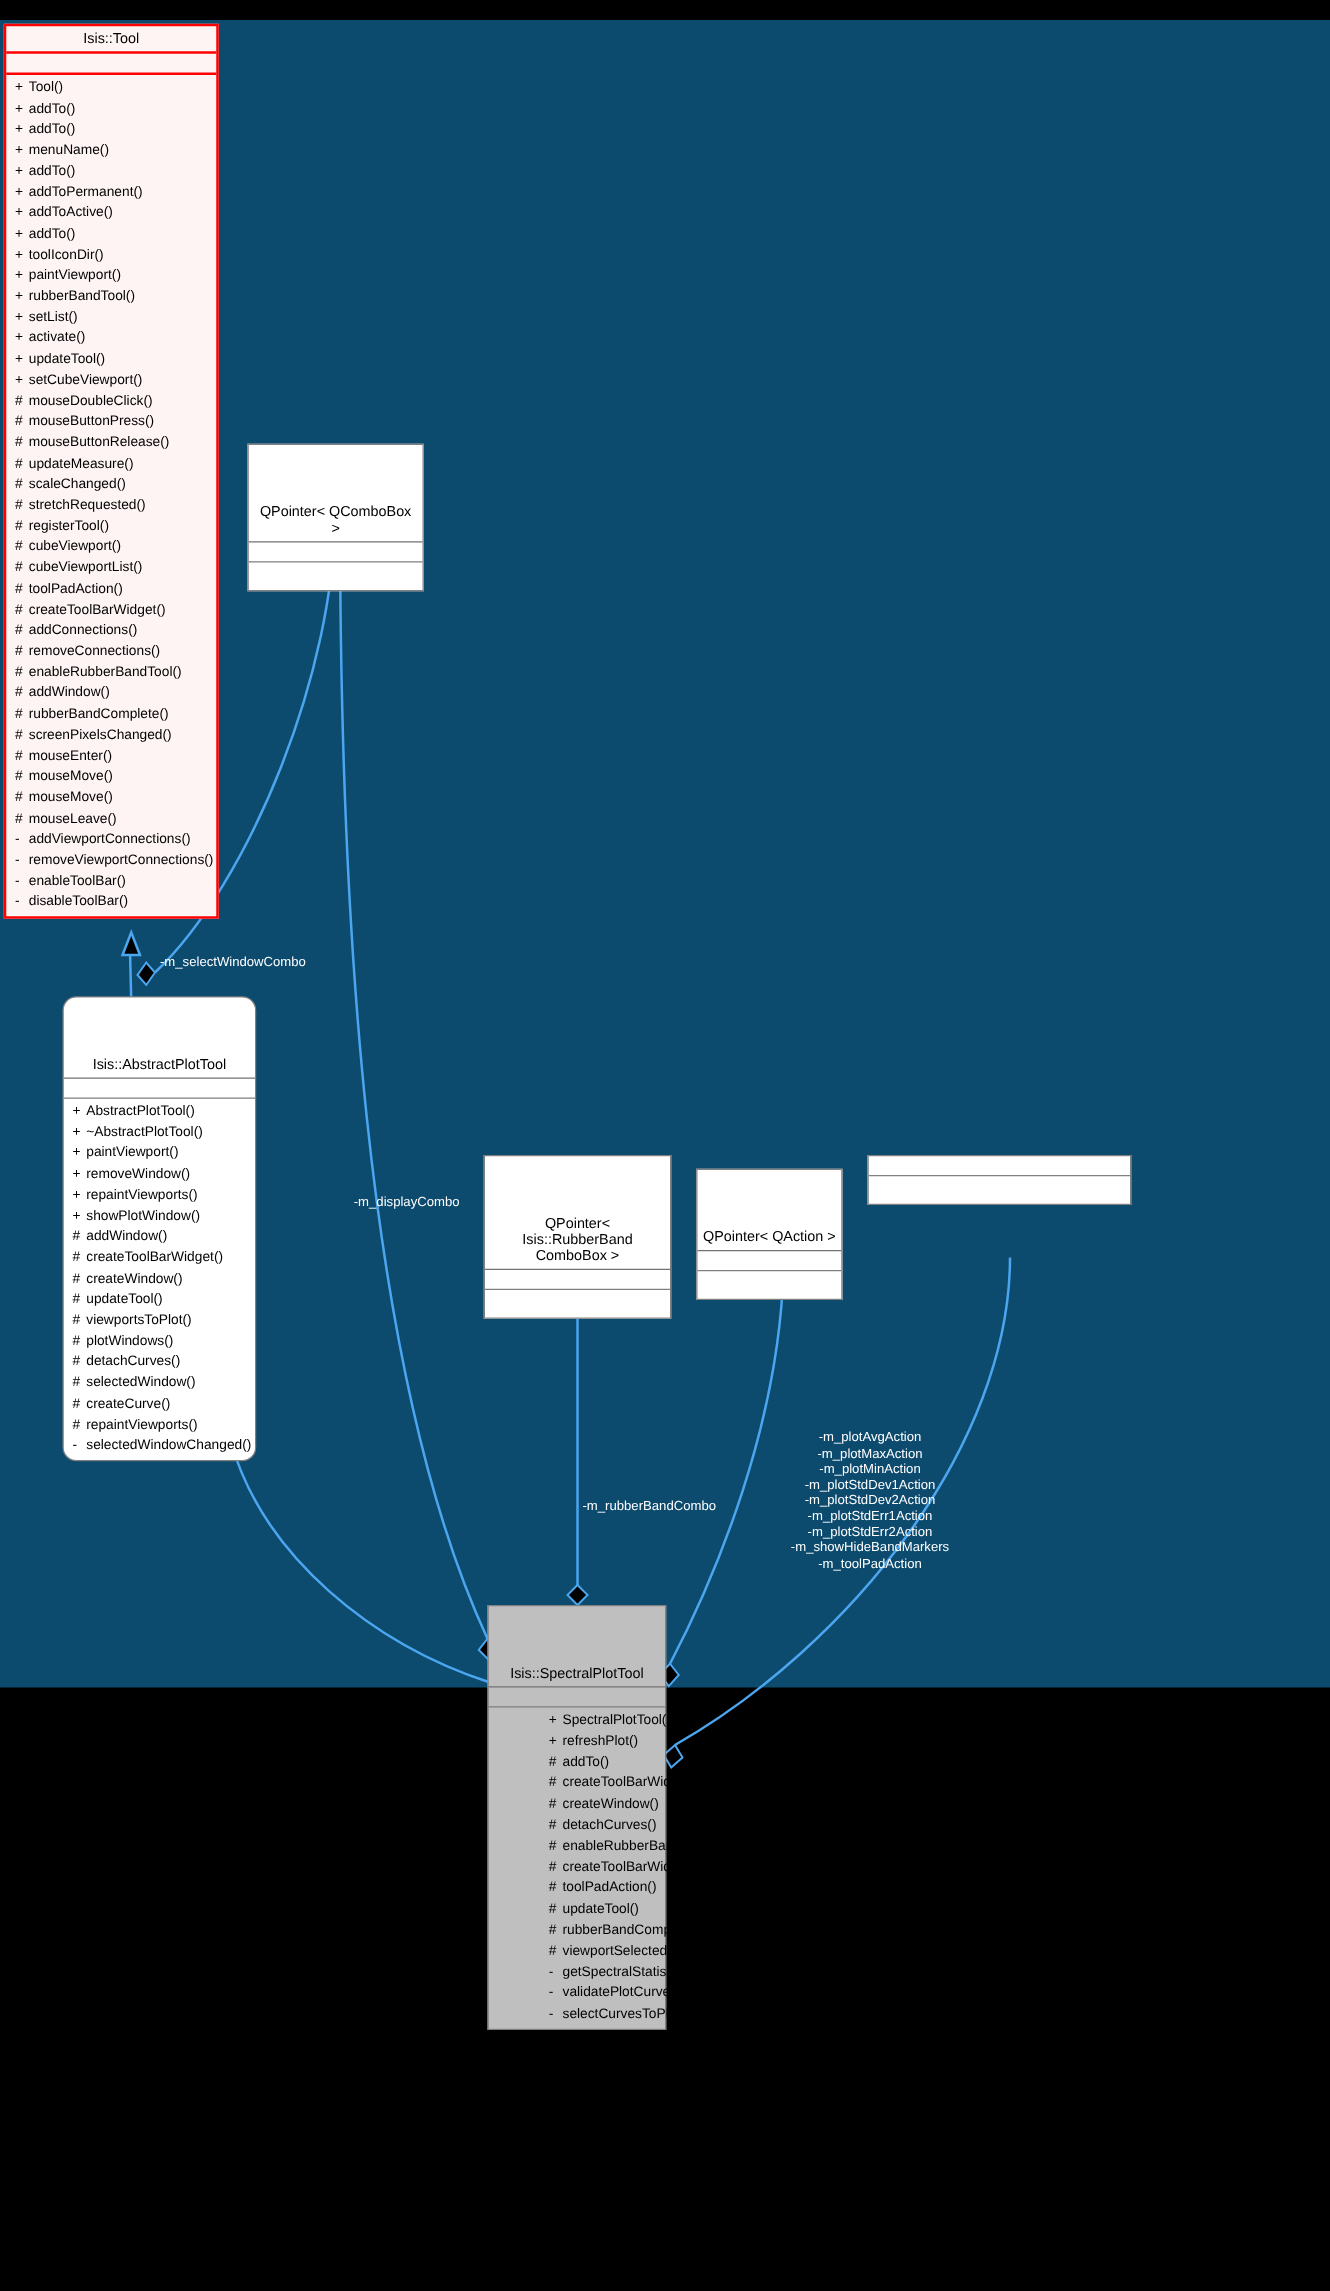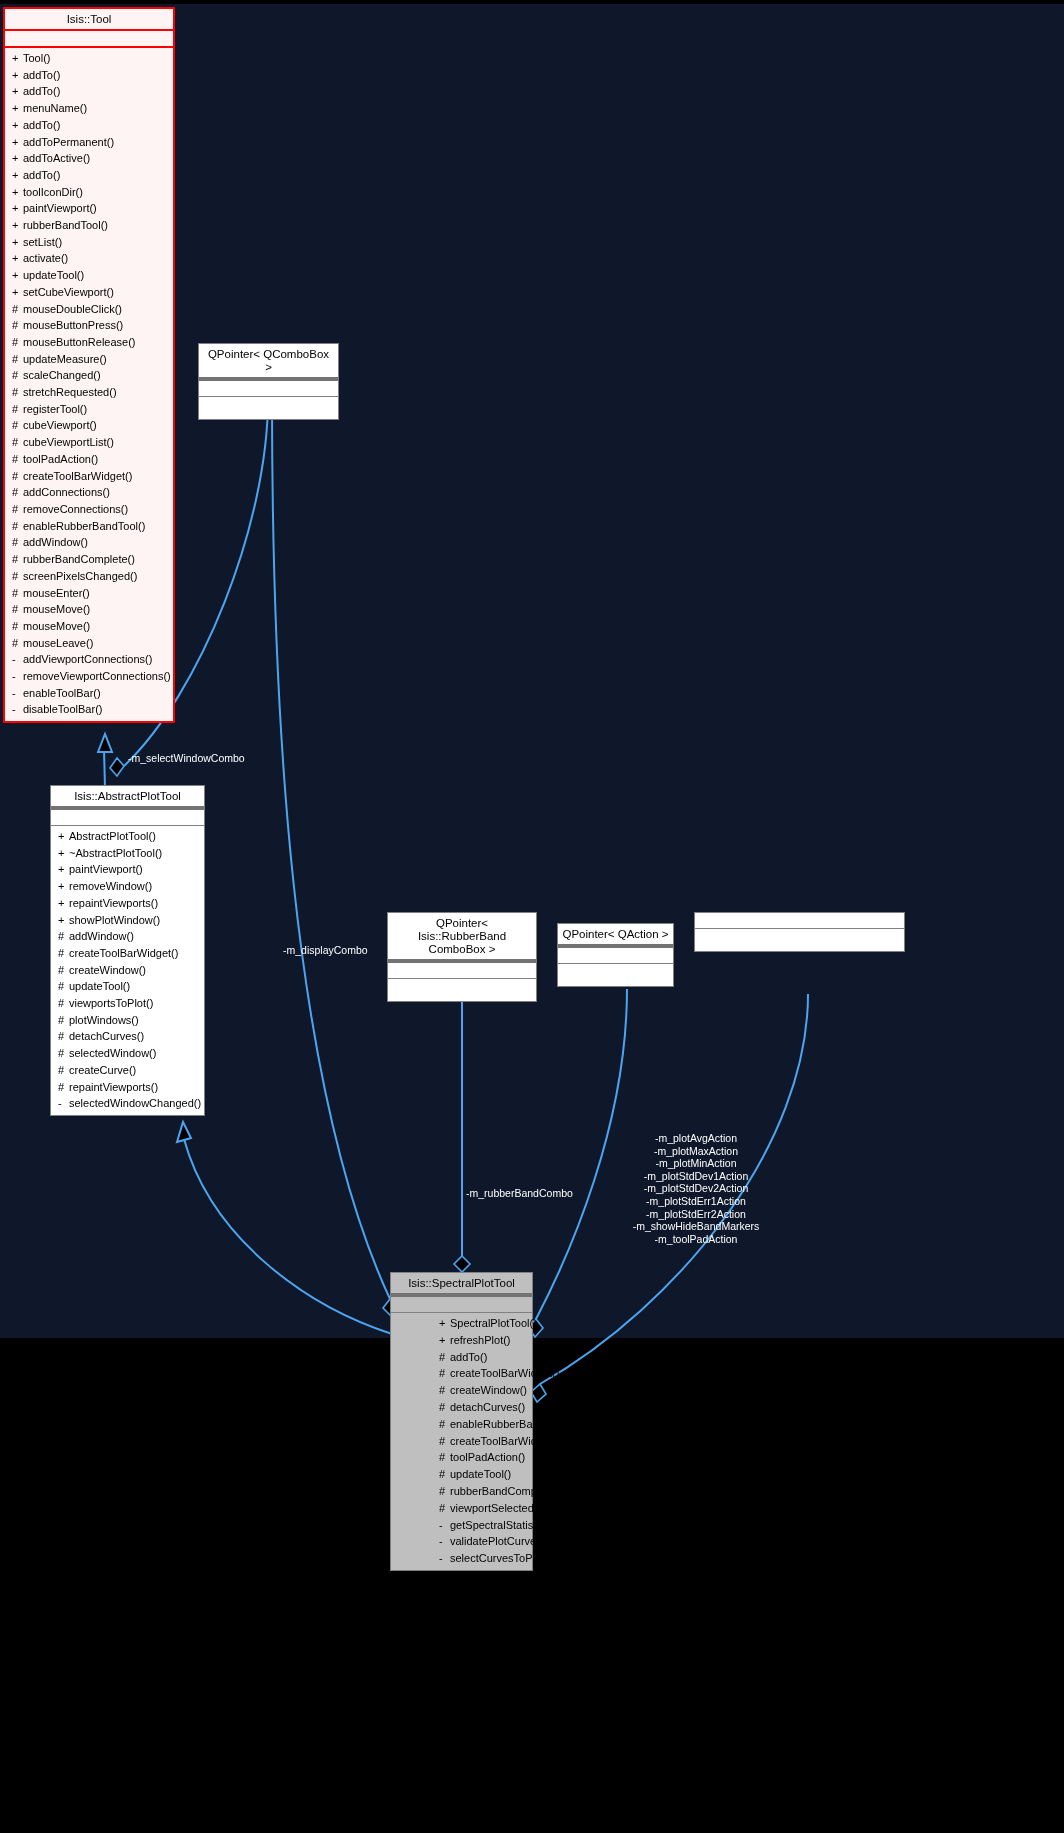--- a/index.html
+++ b/index.html
@@ -9,24 +9,24 @@
   }
   body {
     width: 1064px;
     height: 1833px;
     position: relative;
     font-family: "Liberation Sans", sans-serif;
     overflow: hidden;
   }
   #canvas {
     position: absolute;
-    left: 0; top: 4px;
+    left: 0; top: 16px;
     width: 1064px;
     height: 1334px;
-    background: #0f172a;
+    background: #0c4a6e;
   }
   svg.edges {
     position: absolute;
     left: 0; top: 0;
     width: 1064px;
     height: 1833px;
     pointer-events: none;
   }
 
   
@@ -47,21 +47,21 @@
   }
   .node .title {
     text-align: center;
     font-size: 11.5px;
     color: #000;
     padding: 4px 4px 3px 4px;
     line-height: 13px;
     white-space: pre-line;
   }
   .node.highlight .title { border-bottom: 2px solid #ff0000; }
-  .node:not(.highlight) .title { border-bottom: 4px solid #737373; }
+  .node:not(.highlight) .title { border-bottom: 1px solid #737373; margin-top: 44px; }
 
   .node .fields {
     min-height: 15px;
   }
   .node.highlight .fields { border-bottom: 2px solid #ff0000; }
   .node:not(.highlight) .fields { border-bottom: 1px solid #808080; }
 
   .node .methods {
     padding: 2px 0 3px 0;
   }
@@ -184,21 +184,21 @@
         <div class="m"><span class="vis">-</span><span>disableToolBar()</span></div>
       </div>
   </div>
 
   <div class="node" style="left:198px; top:339px; width:141px;">
     <div class="title">QPointer&lt; QComboBox &gt;</div>
     <div class="fields"></div>
     <div class="methods" style="min-height:17px;"></div>
   </div>
 
-  <div class="node" style="left:50px; top:781px; width:155px;">
+  <div class="node" style="left:50px; top:781px; width:155px;border-radius:11px;">
     <div class="title">Isis::AbstractPlotTool</div>
     <div class="fields"></div>
     <div class="methods">
         <div class="m"><span class="vis">+</span><span>AbstractPlotTool()</span></div>
         <div class="m"><span class="vis">+</span><span>~AbstractPlotTool()</span></div>
         <div class="m"><span class="vis">+</span><span>paintViewport()</span></div>
         <div class="m"><span class="vis">+</span><span>removeWindow()</span></div>
         <div class="m"><span class="vis">+</span><span>repaintViewports()</span></div>
         <div class="m"><span class="vis">+</span><span>showPlotWindow()</span></div>
         <div class="m"><span class="vis">#</span><span>addWindow()</span></div>

